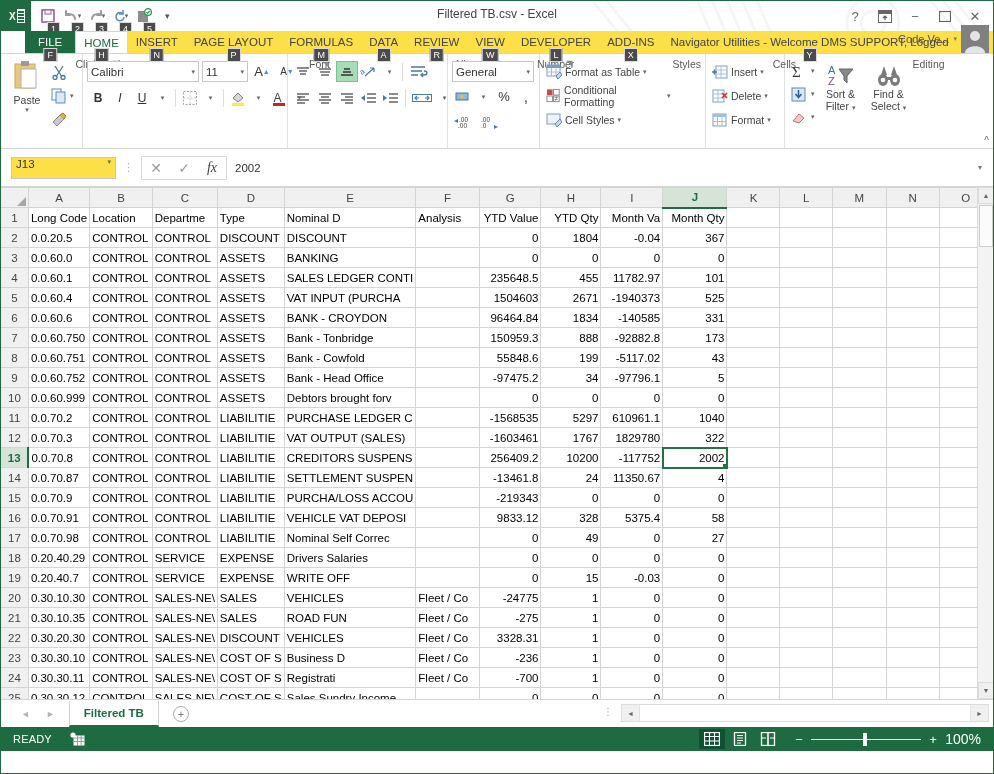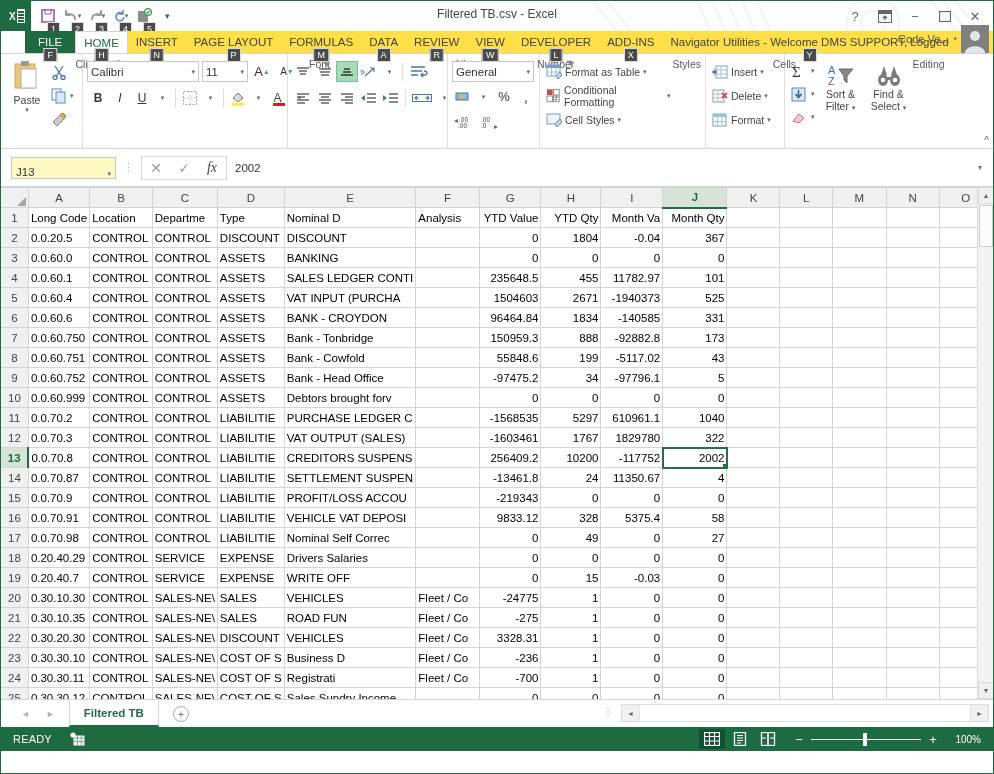--- a/index.html
+++ b/index.html
@@ -198,22 +198,22 @@
     height: 38px;
     background: #ffffff;
     display: flex;
     align-items: center;
     border-bottom: 1px solid #d4d4d4;
     padding: 0 4px;
   }
   .namebox {
     width: 105px; height: 22px;
     border: 1px solid #c6c6c6;
-    background: #fef9c3;
-    display: flex; align-items: flex-end;
+    background: #fde047;
+    display: flex; align-items: flex-start;
     font-size: 11.5px; color: #333;
     padding: 0 4px;
     margin-left: 6px;
   }
   .fb-divider { color: #b0b0b0; font-size: 11px; margin: 0 7px; letter-spacing: 0; }
   .fb-btns { display: flex; align-items:center; border:1px solid #d8d8d8; border-right:none; height:24px; }
   .fb-btn { width: 28px; height: 22px; display:flex;align-items:center;justify-content:center; color:#9a9a9a; font-size: 14px; }
   .fb-input {
     flex: 1;
     height: 24px;
@@ -374,21 +374,21 @@
   .view-btn {
     width: 26px; height: 20px;
     display:flex;align-items:center;justify-content:center;
     color: #ffffff;
   }
   .view-btn.active { background: #0f5130; }
   .zoom-ctrl { display: flex; align-items: center; gap: 6px; margin-left: 12px; margin-right: 6px;}
   .zoom-minus, .zoom-plus { font-size: 13px; color: #fff; width: 12px; text-align:center;}
   .zoom-track { width: 110px; height: 1px; background: #ffffff; position: relative; }
   .zoom-thumb { position: absolute; left: 52px; top: -6px; width: 4px; height: 13px; background: #ffffff; }
-  .zoom-val { font-size: 10px; color: #fff; width: 36px; text-align: right; margin-right: 6px;}
+  .zoom-val { font-size: 14px; color: #fff; width: 36px; text-align: right; margin-right: 6px;}
 </style>
 </head>
 <body>
 
 <div id="app">
 
   <div class="titlebar">
     <svg class="tb-watermark" viewBox="0 0 420 60">
       <g fill="none" stroke="#e9efe9" stroke-width="3">
         <circle cx="300" cy="22" r="26"></circle>
@@ -1214,21 +1214,21 @@
             <td class="txt"></td>
             <td class="txt"></td>
             <td class="txt"></td>
           </tr>
           <tr>
             <th class="rowhead">15</th>
             <td class="txt">0.0.70.9</td>
             <td class="txt">CONTROL</td>
             <td class="txt">CONTROL</td>
             <td class="txt">LIABILITIE</td>
-            <td class="txt ovf">PROFIT/LOSS ACCOU</td>
+            <td class="txt ovf">PURCHA/LOSS ACCOU</td>
             <td class="txt"></td>
             <td class="num">-219343</td>
             <td class="num">0</td>
             <td class="num">0</td>
             <td class="num">0</td>
             <td class="txt"></td>
             <td class="txt"></td>
             <td class="txt"></td>
             <td class="txt"></td>
             <td class="txt"></td>

